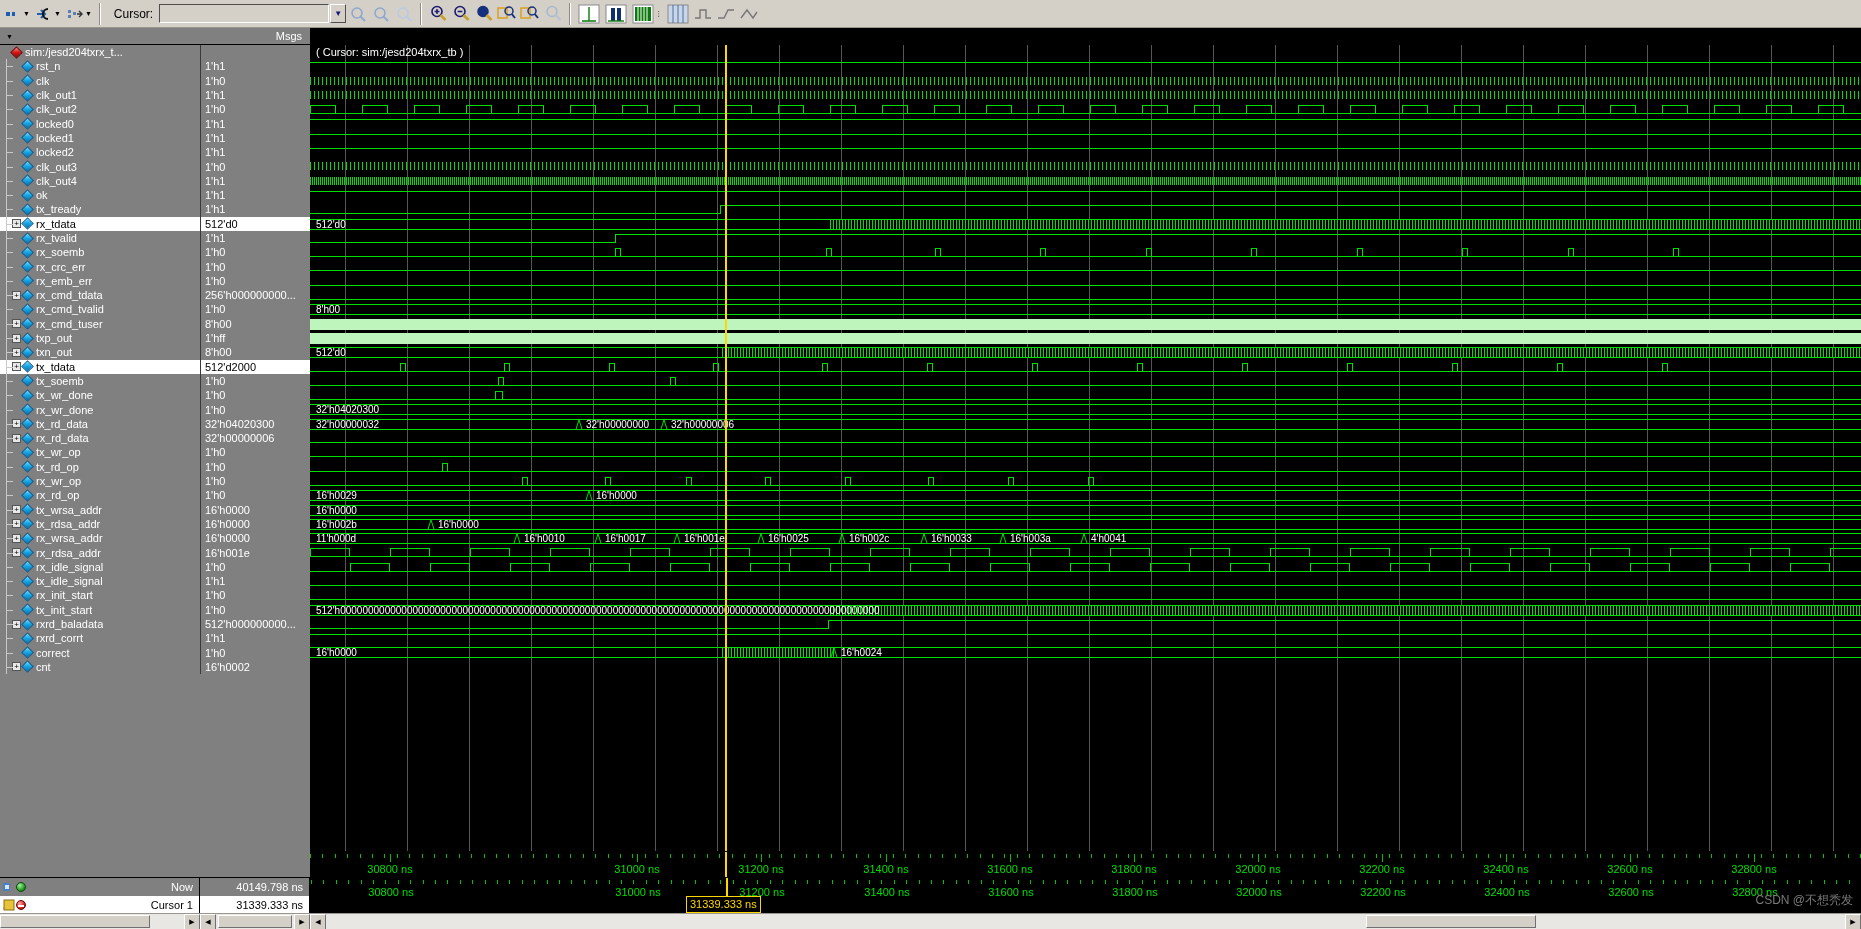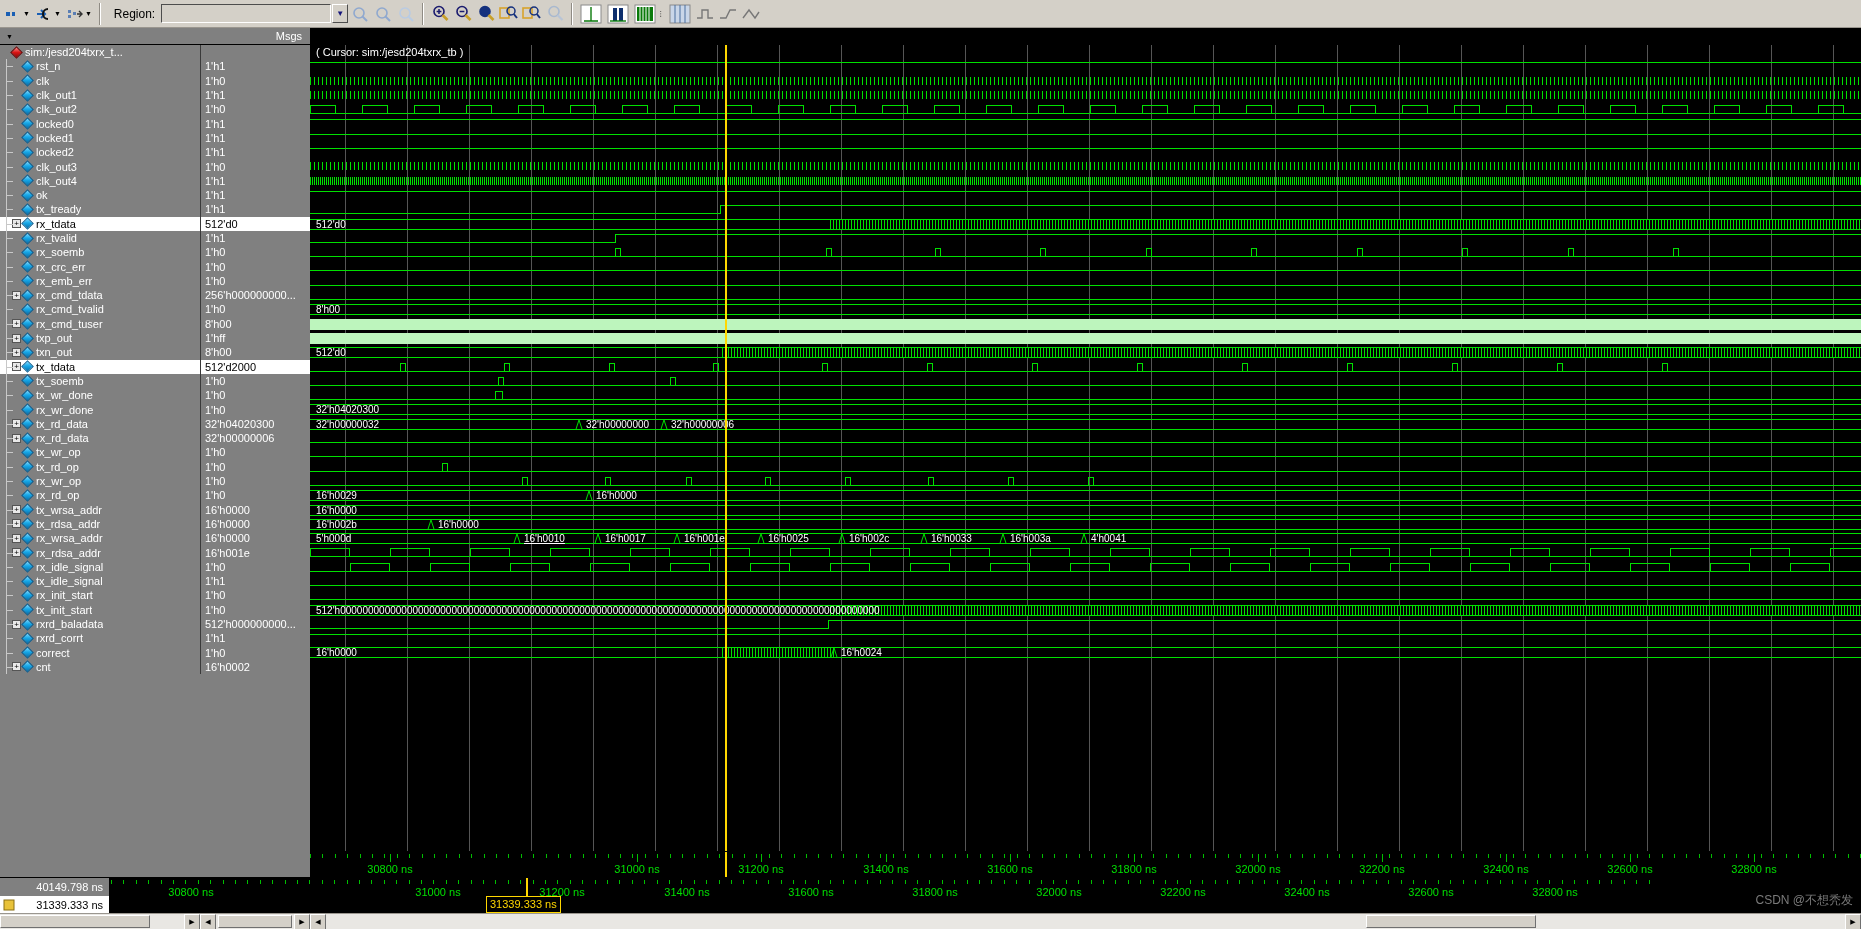--- a/index.html
+++ b/index.html
@@ -224,21 +224,21 @@
             <rect x="2" y="9" width="3" height="3"></rect>
             <rect x="7" y="6" width="3" height="3"></rect>
           </g>
         <path d="M11 8 L16 8 M13 5 L16 8 L13 11" stroke="#333" stroke-width="1.4" fill="none"></path>
       </svg>
     </div>
     <span class="tb-dd">▼</span>
 
     <div class="tb-sep"></div>
 
-    <span class="tb-label">Region:</span>
+    <span class="tb-label">Cursor:</span>
     <input class="tb-search" type="text" value="" style="">
     <div class="tb-combo-arrow">▼</div>
 
     <div class="tb-btn">
       <svg width="18" height="16" viewBox="0 0 18 16">
         <circle cx="8" cy="7" r="5" fill="none" stroke="#8fa8cf" stroke-width="1.6"></circle>
         <path d="M11.5 10.5 L16 15" stroke="#8fa8cf" stroke-width="2"></path>
       </svg>
     </div>
     <div class="tb-btn">
@@ -1019,23 +1019,23 @@
           <div class="wrow">
             <div class="busline" style="top: 2px;"></div>
             <div class="busline" style="top: 12px;"></div>
             <div class="bus-txt" style="left: 3px;">16'h002b</div>
             <div class="bus-sep" style="left: 119px;"></div>
             <div class="bus-txt" style="left: 125px;">16'h0000</div>
           </div>
           <div class="wrow">
             <div class="busline" style="top: 2px;"></div>
             <div class="busline" style="top: 12px;"></div>
-            <div class="bus-txt" style="left: 3px;">5'h000d</div>
+            <div class="bus-txt" style="left: 3px;">11'h000d</div>
             <div class="bus-sep" style="left: 205px;"></div>
-            <div class="bus-txt" style="left: 211px; text-decoration: underline;">16'h0010</div>
+            <div class="bus-txt" style="left: 211px;">16'h0010</div>
             <div class="bus-sep" style="left: 286px;"></div>
             <div class="bus-txt" style="left: 292px;">16'h0017</div>
             <div class="bus-sep" style="left: 365px;"></div>
             <div class="bus-txt" style="left: 371px;">16'h001e</div>
             <div class="bus-sep" style="left: 449px;"></div>
             <div class="bus-txt" style="left: 455px;">16'h0025</div>
             <div class="bus-sep" style="left: 530px;"></div>
             <div class="bus-txt" style="left: 536px;">16'h002c</div>
             <div class="bus-sep" style="left: 612px;"></div>
             <div class="bus-txt" style="left: 618px;">16'h0033</div>
@@ -1268,20 +1268,42 @@
           <div class="tick major" style="left: 1320px;"></div>
           <div class="tlabel" style="left: 1320px;">32600 ns</div>
           <div class="tick major" style="left: 1444px;"></div>
           <div class="tlabel" style="left: 1444px;">32800 ns</div>
           <div class="cursor-line" style="left: 415px;"></div>
         </div>
     </div>
   </div>
 
   <div class="status">
+    <div class="st-left">
+      <div class="st-row now">
+        <div class="st-icon">
+          <svg width="12" height="12" viewBox="0 0 12 12">
+              <path d="M1 2 h7 v8 h-7z" fill="#4a7fc1"></path>
+              <path d="M3 4 h4 v4 h-4z" fill="#d9e6f5"></path>
+            </svg>
+          <span class="dot-green"></span>
+        </div>
+        <div class="st-label">Now</div>
+      </div>
+      <div class="st-row cursor">
+        <div class="st-icon">
+          <svg width="12" height="12" viewBox="0 0 12 12">
+              <path d="M2 10 L8 3" stroke="#2a5fa8" stroke-width="2"></path>
+              <path d="M7 1 L11 5 L9 7 L5 3z" fill="#d8a32c"></path>
+            </svg>
+          <span class="dot-red"></span>
+        </div>
+        <div class="st-label">Cursor 1</div>
+      </div>
+    </div>
     <div class="st-mid">
       <div class="st-row now">
         <div class="st-label">40149.798 ns</div>
       </div>
       <div class="st-row cursor">
         <div class="st-label">31339.333 ns</div>
       </div>
     </div>
     <div class="st-wave">
       <div id="status-ruler" style="position:absolute;left:0;right:0;top:0;bottom:0;">

